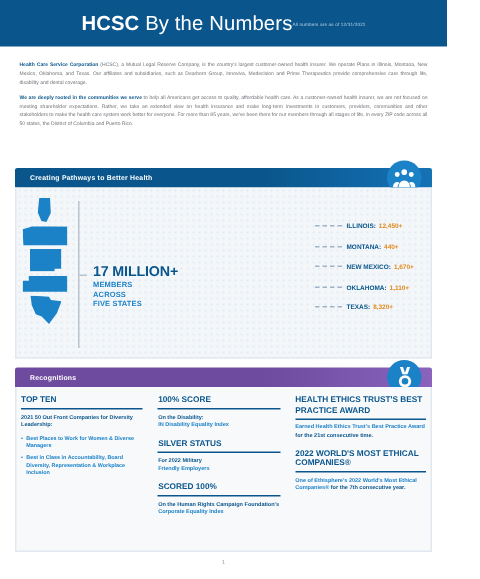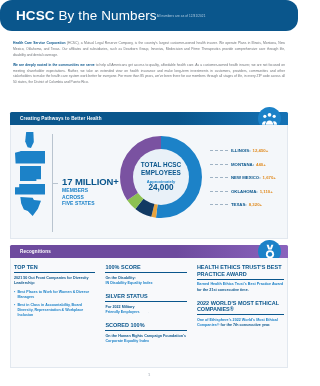--- a/index.html
+++ b/index.html
@@ -8,23 +8,22 @@
     background: #ffffff;
     font-family: "Liberation Sans", sans-serif;
     overflow: hidden;
   }
   .page { position: relative; width: 298px; height: 386px; background: #fff; }
 
   
   .banner {
     position: absolute; left: 0; top: 0; width: 298px; height: 31px;
     background: #0a568c;
-    display: flex; align-items: center; justify-content: flex-start;
+    display: flex; align-items: center; justify-content: center;
     padding: 0 16px;
-    border-radius: 12px;
   }
   .banner-title { font-size: 13.5px; color: #ffffff; letter-spacing: .1px; white-space: nowrap; }
   .banner-title b { font-weight: bold; }
   .banner-note { font-size: 3.1px; color: #b9d2e6; white-space: nowrap; letter-spacing: .1px; }
 
   
   .copy { position: absolute; left: 13px; top: 41px; width: 272px; }
   .copy p { font-size: 3.35px; line-height: 1.72; color: #6f7378; text-align: justify; margin-bottom: 4.5px; }
   .copy p b { color: #0a568c; font-weight: bold; }
 
@@ -153,39 +152,20 @@
 
   <div class="members">
     <div class="big">17 MILLION+</div>
     <div class="sm">
       <div>MEMBERS</div>
       <div>ACROSS</div>
       <div>FIVE STATES</div>
     </div>
   </div>
 
-  <div class="donut-wrap">
-    <svg width="86" height="86" viewBox="0 0 42 42">
-      <g id="donut-segments" transform="rotate(-90 21 21)">
-          <circle cx="21" cy="21" r="15.9155" fill="none" stroke="#1c82c8" stroke-width="8.2" stroke-dasharray="51.8966421495368 48.103393606879905" stroke-dashoffset="0"></circle>
-          <circle cx="21" cy="21" r="15.9155" fill="none" stroke="#e8a33d" stroke-width="8.2" stroke-dasharray="1.8340981964494936 98.16593755996722" stroke-dashoffset="-51.8966421495368"></circle>
-          <circle cx="21" cy="21" r="15.9155" fill="none" stroke="#123a63" stroke-width="8.2" stroke-dasharray="6.961236336524214 93.0387994198925" stroke-dashoffset="-53.7307403459863"></circle>
-          <circle cx="21" cy="21" r="15.9155" fill="none" stroke="#8cc152" stroke-width="8.2" stroke-dasharray="4.62692954104304 95.37310621537367" stroke-dashoffset="-60.691976682510514"></circle>
-          <circle cx="21" cy="21" r="15.9155" fill="none" stroke="#7a52a1" stroke-width="8.2" stroke-dasharray="34.68112953286315 65.31890622355355" stroke-dashoffset="-65.31890622355355"></circle>
-        </g>
-    </svg>
-    <div class="donut-center">
-      <div class="dc-t1">
-        <div>TOTAL HCSC</div>
-        <div>EMPLOYEES</div>
-      </div>
-      <div class="dc-t2">Approximately</div>
-      <div class="dc-t3">24,000</div>
-    </div>
-  </div>
 
   <div class="legend">
       <div class="leg-row">
         <div class="leg-dash"></div>
         <span class="leg-name">ILLINOIS:</span>
         <span class="leg-val">12,450+</span>
       </div>
       <div class="leg-row">
         <div class="leg-dash"></div>
         <span class="leg-name">MONTANA:</span>

